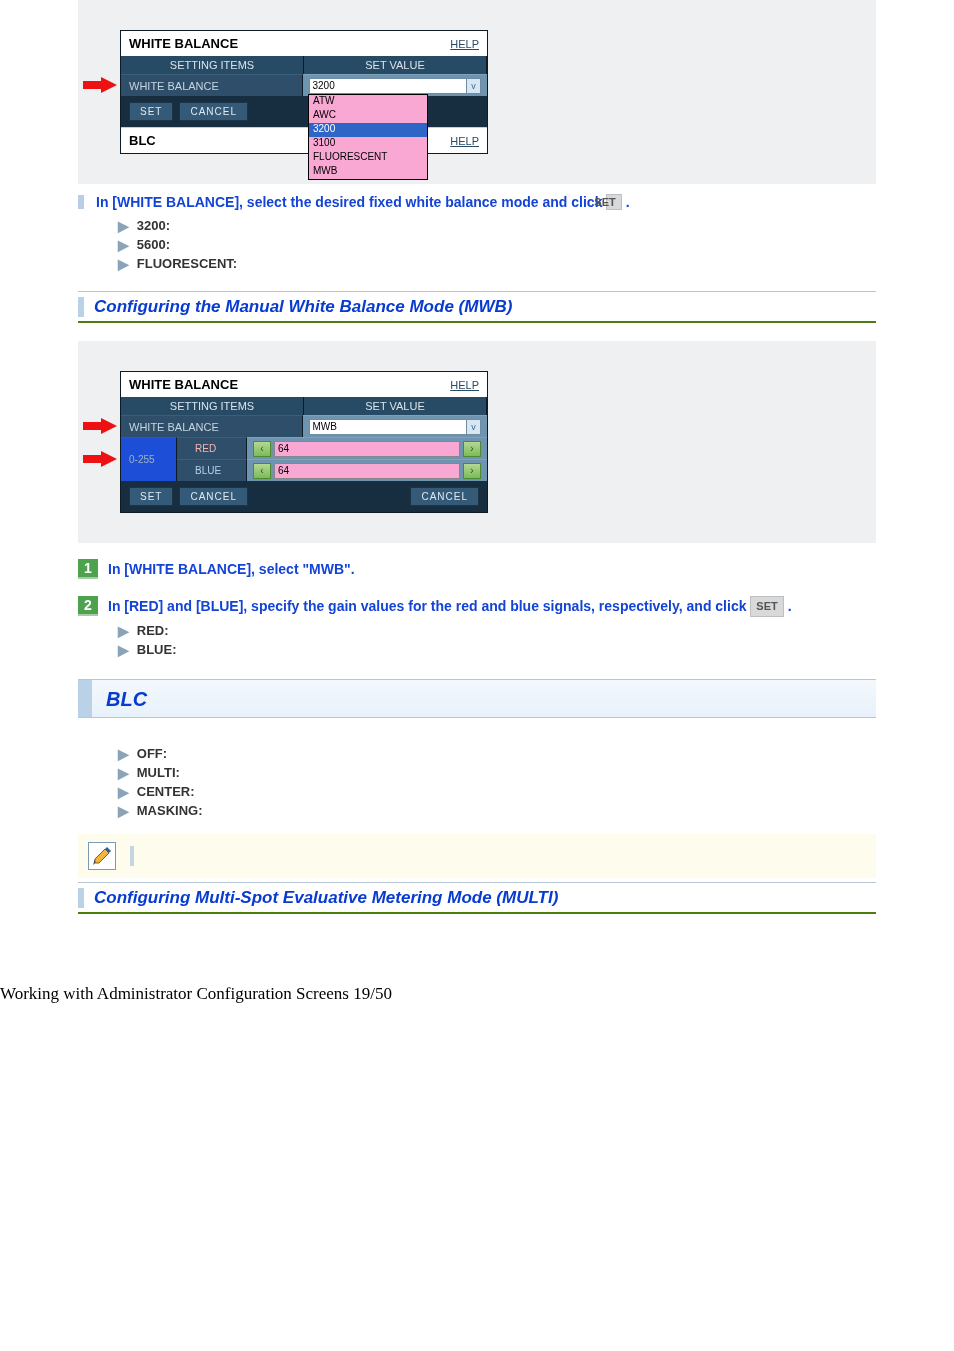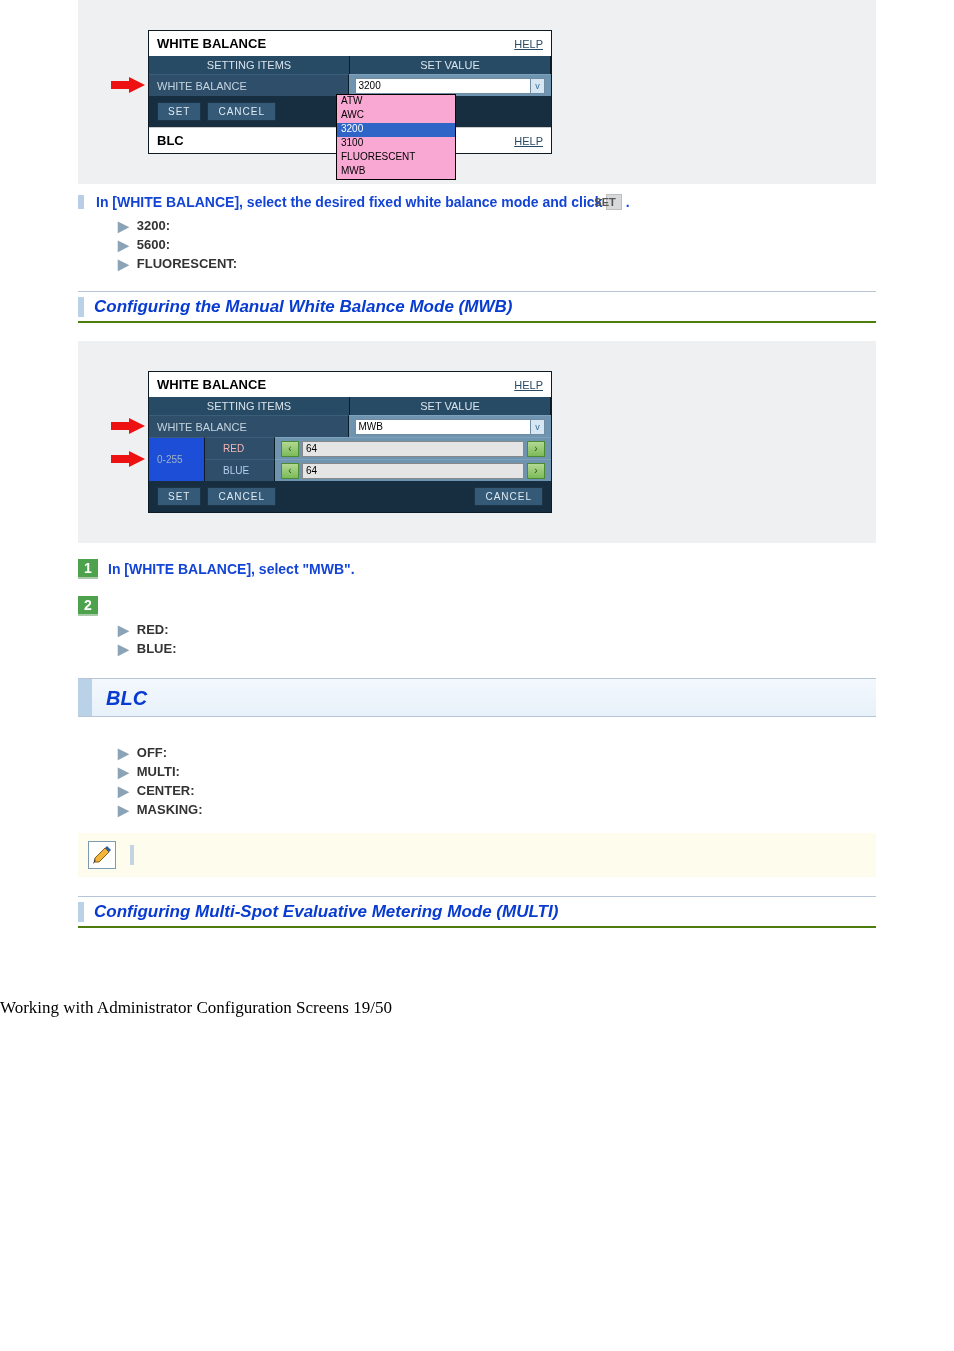--- a/index.html
+++ b/index.html
@@ -1,19 +1,19 @@
 <!DOCTYPE html>
 <html><head>
 <meta charset="utf-8">
 <style>
   *{box-sizing:border-box;margin:0;padding:0}
   body{font-family:Arial,Helvetica,sans-serif;font-size:14px;color:#000;background:#fff;width:954px}
   .page{padding:0 0 60px 0}
   .gray-box{background:#eff0f2;margin:0 78px 10px 78px;padding:30px 0 30px 0}
-  .gray-box-inner{margin-left:70px;width:404px;position:relative}
+  .gray-box-inner{margin-left:42px;width:368px;position:relative}
   .ui-panel{background:#172e41;border:1px solid #0d1b26}
   .panel-title{background:#fff;color:#000;font-weight:bold;font-size:13px;padding:5px 8px;display:flex;justify-content:space-between;align-items:center;font-family:Arial}
   .help-link{font-size:11px;color:#274a65;text-decoration:underline;font-weight:normal}
   .col-head{display:flex}
   .col-head div{flex:1;text-align:center;font-size:11px;color:#d9e4ec;padding:3px 0;background:#274a65;border-right:1px solid #0d1b26}
   .row{display:flex;align-items:center;height:22px}
   .cell-l{flex:1;background:#2e4e69;color:#c5d5e0;font-size:11px;padding-left:8px;display:flex;align-items:center;height:100%;border-right:1px solid #0d1b26;border-top:1px solid #3a5d79}
   .cell-r{flex:1;background:#6f94b0;padding:0 6px;display:flex;align-items:center;height:100%;border-top:1px solid #7ea2bc;gap:3px}
   .dd{flex:1;background:#fff;border:1px solid #6f8ca3;height:16px;font-size:10px;padding:0 3px;display:flex;align-items:center;position:relative}
   .dd-arrow{position:absolute;right:0;top:0;bottom:0;width:14px;background:#d6e7f3;border-left:1px solid #6f8ca3;display:flex;align-items:center;justify-content:center;color:#3b6a92;font-size:9px}
@@ -38,21 +38,21 @@
   .big-sec-inner{background:linear-gradient(#f3f8fd,#e8f1fa);border-left:14px solid #bad2e8;padding:8px 0 6px 14px;font-size:20px;font-weight:bold;color:#083bd0;font-style:italic}
   .num-step{margin:16px 78px 4px 78px;display:flex;gap:10px;align-items:flex-start}
   .num-badge{width:20px;height:20px;background:#4fa24d;color:#fff;font-weight:bold;display:flex;align-items:center;justify-content:center;font-size:14px;border-bottom:2px solid #a9c9a8;flex:none}
   .num-text{font-size:14px;font-weight:bold;color:#1344d6;line-height:1.5}
   .note-box{margin:14px 78px 0 78px;background:#fdfced;padding:8px 10px;display:flex;align-items:center;gap:14px}
   .note-icon{width:28px;height:28px;border:1px solid #7b9ab4;background:#fff;display:flex;align-items:center;justify-content:center;position:relative}
   .note-icon svg{display:block}
   .note-bar{width:4px;height:20px;background:#c4d4e2}
   .footer{margin:70px 78px 0 0;font-family:'Times New Roman',serif;font-size:17px}
   .spin-btn{width:18px;height:16px;background:linear-gradient(#b3d893,#7cbb59);border:1px solid #4d8a34;display:flex;align-items:center;justify-content:center;color:#2a5518;font-size:10px}
-  .spin-val{flex:1;background:#e5e5e5;border:1px solid #888;height:16px;font-size:10px;padding:0 3px;display:flex;align-items:center}
+  .spin-val{flex:1;background:#f9a8d4;border:1px solid #888;height:16px;font-size:10px;padding:0 3px;display:flex;align-items:center}
   .sub-cell{display:flex;flex-direction:column;flex:1}
   .sub-row{display:flex;height:22px}
   .sub-l{width:70px;background:#2e4e69;color:#f2a2a2;font-size:10px;display:flex;align-items:center;justify-content:flex-start;padding-left:18px;border-right:1px solid #0d1b26;border-top:1px solid #3a5d79}
   .sub-r{flex:1;background:#6f94b0;display:flex;align-items:center;gap:3px;padding:0 6px;border-top:1px solid #7ea2bc}
   .left-lbl{width:56px;background:#1d4ed8;color:#c5d5e0;font-size:11px;display:flex;align-items:center;padding-left:8px;border-right:1px solid #0d1b26;border-top:1px solid #3a5d79;position:relative}
 </style>
 </head>
 <body>
 <div class="page">
 
@@ -188,20 +188,23 @@
     </div>
   </div>
 </div>
 
 <div class="num-step">
   <div class="num-badge">1</div>
   <div class="num-text">In [WHITE BALANCE], select "MWB".</div>
 </div>
 <div class="num-step">
   <div class="num-badge">2</div>
+  <div class="num-text">
+    <span>In [RED] and [BLUE], specify the gain values for the red and blue signals, respectively, and click </span><span class="set-pill">SET</span><span> .</span>
+  </div>
 </div>
 <div class="bul-list">
   <div class="bul-item">
         <span class="bul-arrow">▶</span>
         <span>RED:</span>
       </div>
   <div class="bul-item">
         <span class="bul-arrow">▶</span>
         <span>BLUE:</span>
       </div>
@@ -234,19 +237,19 @@
   <div class="note-icon" actable="false">
     <svg width="22" height="22">
           <polygon points="4,18 4,14 14,4 18,8 8,18" fill="#f2b43a" stroke="#8a5b12" stroke-width="1"></polygon>
           <polygon points="14,4 18,8 20,6 16,2" fill="#2b5fa4"></polygon>
           <polygon points="4,18 4,14 2,20" fill="#333"></polygon>
         </svg>
   </div>
   <div class="note-bar"></div>
 </div>
 
-<div class="sec-head" style="margin-top:19px">
+<div class="sec-head" style="margin-top:4px">
   <div class="sec-head-inner">Configuring Multi-Spot Evaluative Metering Mode (MULTI)</div>
 </div>
 
 <div class="footer">Working with Administrator Configuration Screens 19/50</div>
 
 </div>
 
 </body></html>

